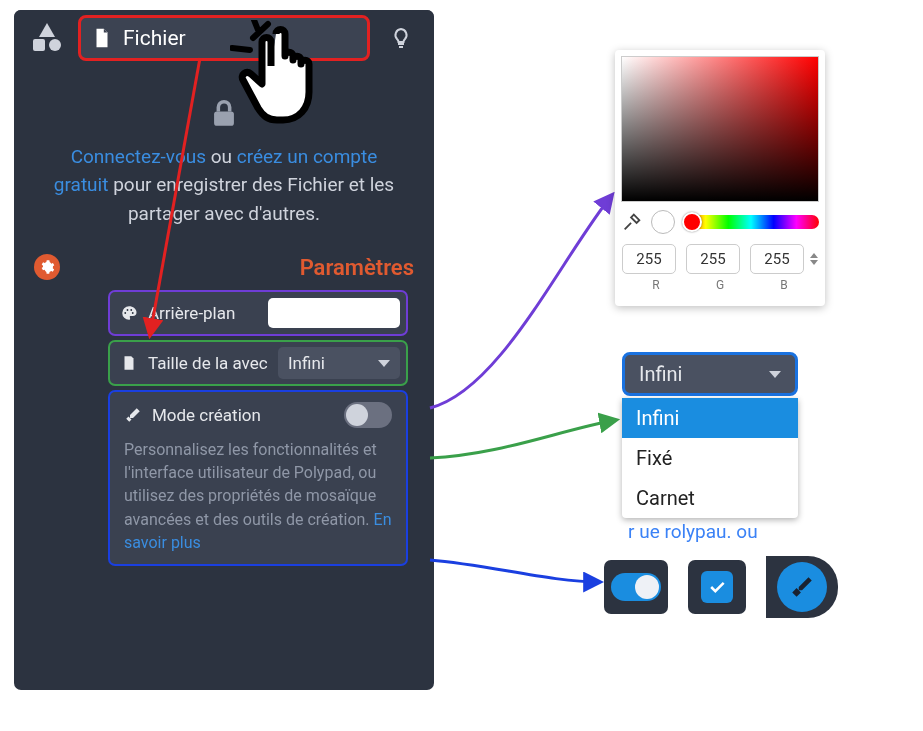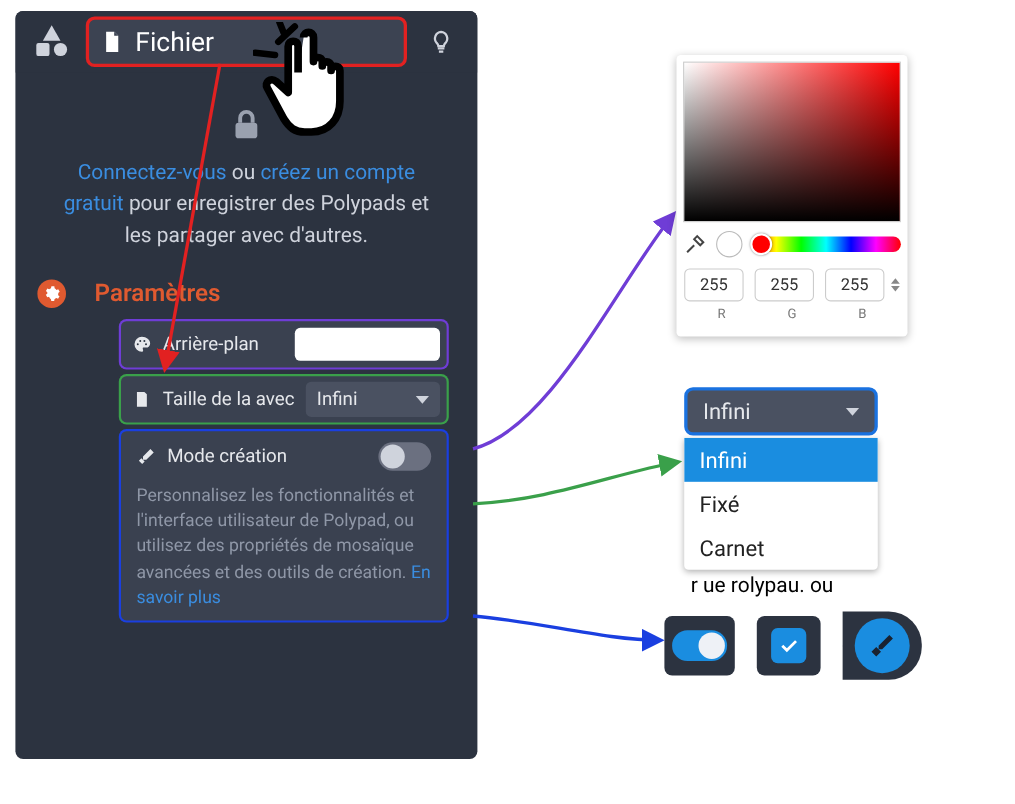--- a/index.html
+++ b/index.html
@@ -56,21 +56,21 @@
 
   .file-btn {
     flex: 1;
     height: 46px;
     background: #3c4352;
     border: 3px solid #e22121;
     border-radius: 8px;
     display: flex;
     align-items: center;
     color: #fff;
-    font-size: 24px;
+    font-size: 21px;
     padding: 0 10px;
     margin: 0 4px;
     position: relative;
   }
   .file-icon {
     width: 22px; height: 22px; margin-right: 10px; position: relative;
   }
   .file-icon svg { display: block; }
 
   .bulb-icon svg { display:block; }
@@ -96,20 +96,21 @@
   .link { color: #3a8de0; }
 
   
   .settings-heading {
     display: flex; align-items: center;
     padding: 6px 20px 6px 20px;
     color: #e05a30;
     font-size: 22px;
     font-weight: 600;
     gap: 26px;
+    justify-content: space-between;
   }
   .gear-badge {
     width: 26px; height: 26px; border-radius: 50%; background: #e05a30;
     display: flex; align-items: center; justify-content: center;
   }
 
   .setting-rows { padding: 6px 28px 0 60px; display: flex; flex-direction: column; gap: 8px; position: relative; margin-left: 36px; }
 
   .setting-row {
     display: flex; align-items: center;
@@ -208,21 +209,21 @@
     height: 44px; display: flex; align-items: center; justify-content: space-between;
     padding: 0 14px; color: #e6e8ec; font-size: 20px;
   }
   .dropdown-pop .opts {
     background: #fff; margin-top: 2px; border-radius: 0 0 4px 4px; overflow: hidden;
     box-shadow: 0 2px 6px rgba(0,0,0,.3);
   }
   .dropdown-pop .opt { padding: 8px 14px; font-size: 20px; color: #222; }
   .dropdown-pop .opt.active { background: #1a8de0; color: #fff; }
   .dropdown-pop .trail {
-    color: #000000; font-size: 19px; padding: 2px 6px;
+    color: #3b82f6; font-size: 19px; padding: 2px 6px;
   }
 
   
   .widgets-row {
     position: absolute; left: 604px; top: 556px; display: flex; align-items: center; gap: 20px;
   }
   .toggle-on {
     width: 64px; height: 54px; background: #2c3340; border-radius: 7px;
     display: flex; align-items: center; justify-content: center;
   }
@@ -285,21 +286,21 @@
     </div>
   </div>
 
   <div class="signin-block">
     <span class="lock-icon">
       <svg viewBox="0 0 24 24" width="34" height="34" fill="#9aa1af">
           <rect x="5" y="11" width="14" height="10" rx="2"></rect>
           <path d="M8 11V8a4 4 0 0 1 8 0v3" fill="none" stroke="#9aa1af" stroke-width="2.5"></path>
         </svg>
     </span><br>
-    <span class="link">Connectez-vous</span><span> ou </span><span class="link">créez un compte gratuit</span><span> pour enregistrer des Polypads et les partager avec d'autres.</span>
+    <span class="link">Connectez-vous</span><span> ou </span><span class="link">créez un compte gratuit</span><span> pour enregistrer des Fichier et les partager avec d'autres.</span>
   </div>
 
   <div class="settings-heading">
     <span class="gear-badge">
       <svg viewBox="0 0 24 24" width="16" height="16" fill="#fff">
           <path d="M12 8a4 4 0 1 0 0 8 4 4 0 0 0 0-8zm9 4a7 7 0 0 0-.1-1l2-1.6-2-3.4-2.4 1A7 7 0 0 0 16 4.6L15.6 2h-4L11 4.6a7 7 0 0 0-2.5 1.4l-2.4-1-2 3.4L6 10a7 7 0 0 0 0 2l-2 1.6 2 3.4 2.4-1A7 7 0 0 0 11 19.4L11.4 22h4l.4-2.6a7 7 0 0 0 2.5-1.4l2.4 1 2-3.4-2-1.6c0-.3.1-.7.1-1z"></path>
         </svg>
     </span>
     <span>Paramètres</span>
   </div>

